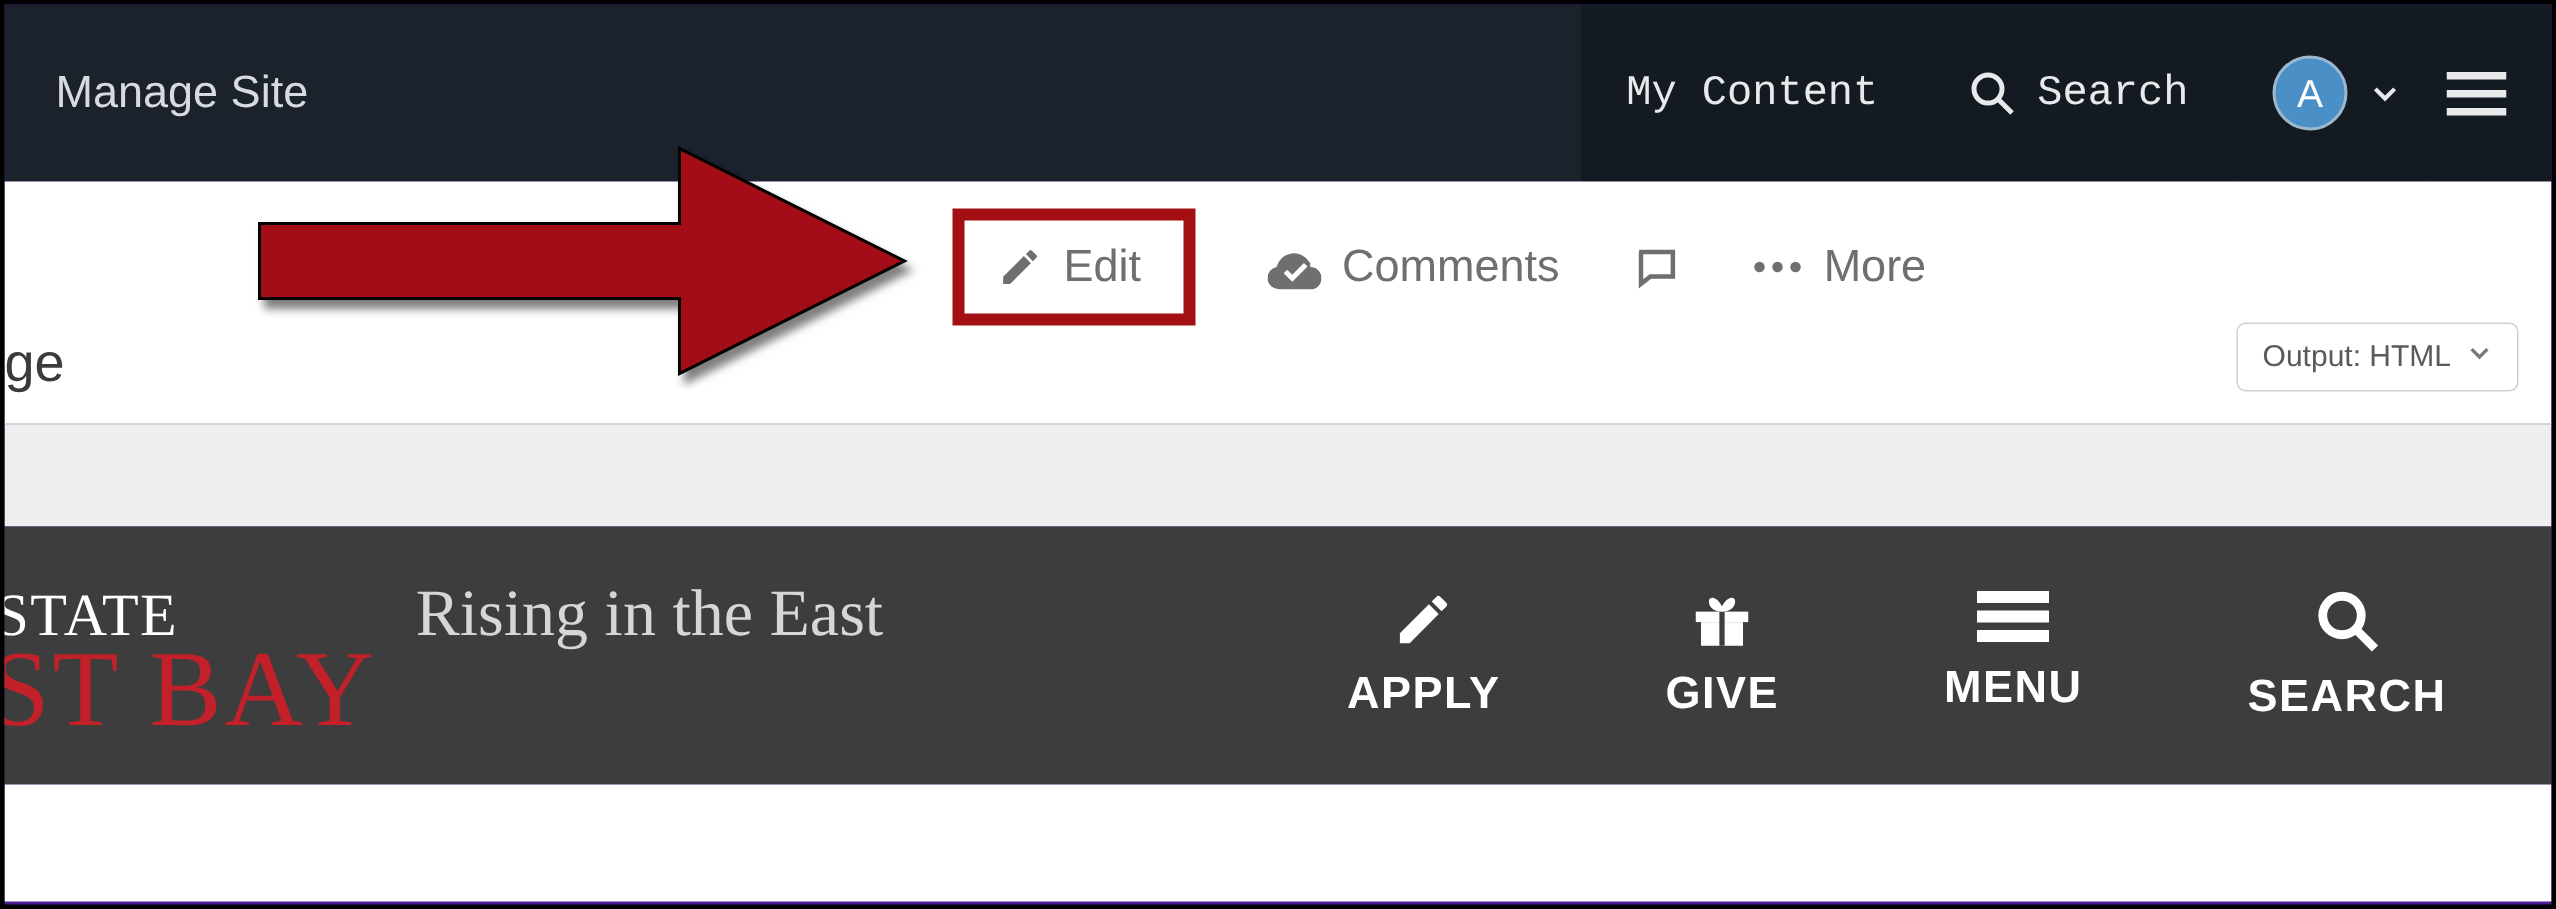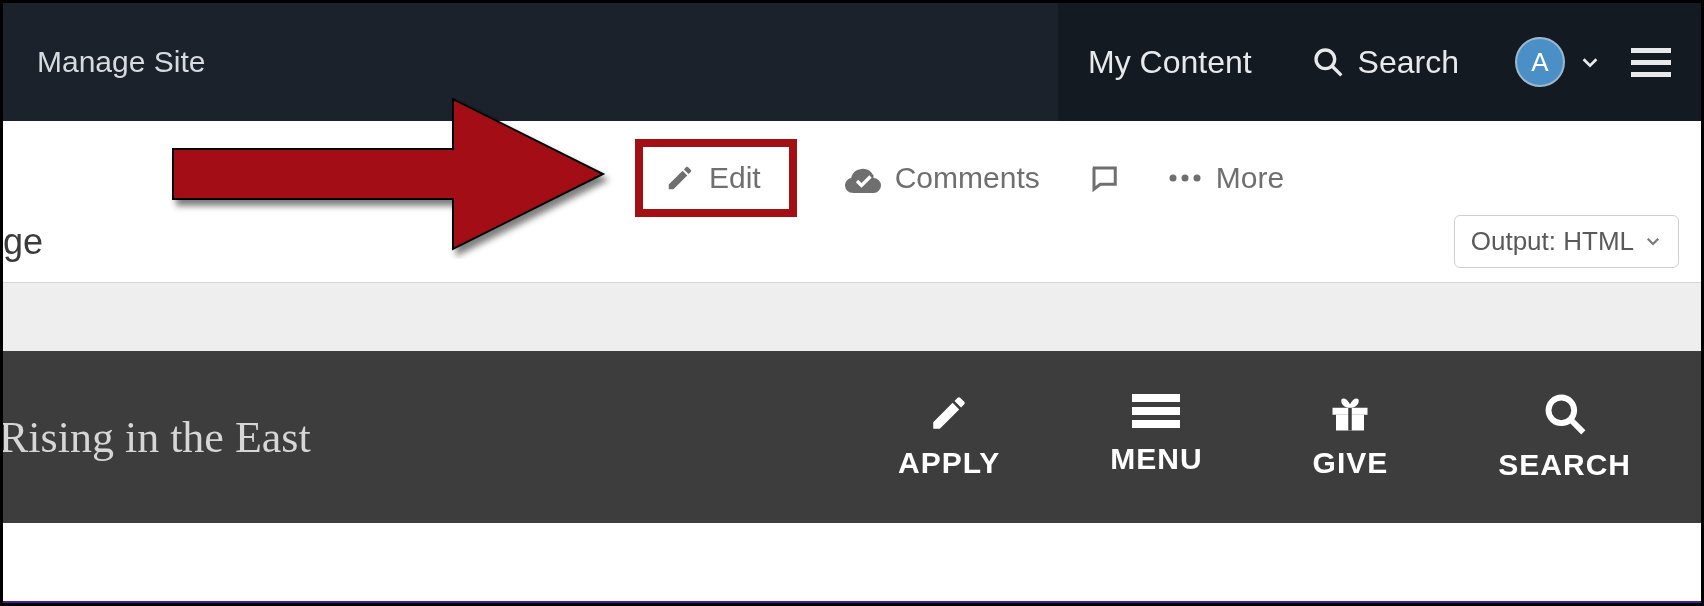--- a/index.html
+++ b/index.html
@@ -3,36 +3,36 @@
 <meta charset="utf-8">
 <style>
   * { box-sizing: border-box; margin: 0; padding: 0; }
   html, body { width: 1704px; height: 606px; font-family: "Helvetica Neue", Arial, sans-serif; background: #fff; }
   .frame { width: 1704px; height: 606px; border: 3px solid #000; position: relative; background: #4c1d95; overflow: hidden; }
 
   
   .cms-bar { position: absolute; top: 0; left: 0; right: 0; height: 118px; background: #1b222c; display: flex; align-items: center; color: #e7e9eb; }
   .cms-left { padding-left: 34px; font-size: 30px; font-weight: 400; color: #d7dbe0; }
   .cms-right { margin-left: auto; display: flex; align-items: center; height: 100%; }
-  .cms-item { display: flex; align-items: center; gap: 14px; padding: 0 30px; height: 100%; font-size: 32px; color: #e7e9eb; cursor: pointer; }
+  .cms-item { display: flex; align-items: center; gap: 14px; padding: 0 30px; height: 100%; font-size: 28px; color: #e7e9eb; cursor: pointer; font-family: Liberation Mono, monospace; }
   .cms-dark2 { background: #141a22; }
   .avatar-wrap { display: flex; align-items: center; gap: 14px; padding: 0 20px 0 26px; height: 100%; cursor: pointer; }
   .avatar { width: 50px; height: 50px; border-radius: 50%; background: #4a90c7; border: 2px solid #9cb8cf; display: flex; align-items: center; justify-content: center; color: #fff; font-size: 26px; }
   .hamburger { padding: 0 30px 0 10px; height: 100%; display: flex; align-items: center; cursor: pointer; }
   .hamburger svg { display:block; }
   .search-icon svg, .chevron svg { display:block; }
 
   
   .action-bar { position: absolute; top: 118px; left: 0; right: 0; height: 162px; background: #fff; border-bottom: 1px solid #d6d6d6; }
   .action-row { position: absolute; top: 18px; left: 632px; display: flex; align-items: center; gap: 48px; }
   .act { display: flex; align-items: center; gap: 14px; color: #6f6f6f; font-size: 30px; cursor: pointer; }
   .act svg { display:block; }
   .act.edit { border: 8px solid #a30f12; padding: 14px 28px 14px 22px; justify-content: flex-end; }
   .page-label { position: absolute; left: 0; top: 100px; font-size: 36px; color: #3b3b3b; padding-left: 0; }
-  .output-dd { position: absolute; right: 22px; top: 94px; border: 1px solid #cfcfcf; border-radius: 6px; padding: 10px 16px; display: flex; align-items: center; gap: 10px; color: #5a5a5a; font-size: 26px; cursor: pointer; background:#fff; }
+  .output-dd { position: absolute; right: 22px; top: 94px; border: 1px solid #cfcfcf; border-radius: 6px; padding: 10px 16px; display: flex; align-items: center; gap: 10px; color: #5a5a5a; font-size: 20px; cursor: pointer; background:#fff; }
 
   
   .arrow { position: absolute; top: 86px; left: 160px; width: 440px; height: 150px; pointer-events: none; }
 
   
   .preview-gap { position: absolute; top: 280px; left: 0; right: 0; height: 68px; background: #eeeeee; }
 
   
   .site-banner { position: absolute; top: 348px; left: 0; right: 0; height: 172px; background: #3d3d3d; display: flex; align-items: center; }
   .brand { color: #fff; padding-left: 0; margin-left: -4px; display: flex; align-items: baseline; gap: 26px; }
@@ -148,54 +148,58 @@
       <g filter="url(#ds)">
         <path d="M10 60 L290 60 L290 10 L440 85 L290 160 L290 110 L10 110 Z" fill="#a30f12" stroke="#000" stroke-width="2"></path>
       </g>
     </svg>
   </div>
 
   <div class="preview-gap"></div>
 
   <div class="site-banner">
     <div class="brand">
+      <div class="brand-stack">
+        <span class="brand-state">STATE</span>
+        <span class="brand-eb">ST BAY</span>
+      </div>
       <span class="brand-tag">Rising in the East</span>
     </div>
     <div class="site-nav">
       <div class="site-nav-item">
         <span>
           <svg width="42" height="42" viewBox="0 0 24 24" fill="#ffffff">
             <path d="M3 17.25V21h3.75L17.81 9.94l-3.75-3.75L3 17.25zM20.71 7.04a1 1 0 0 0 0-1.41l-2.34-2.34a1 1 0 0 0-1.41 0l-1.83 1.83 3.75 3.75 1.83-1.83z"></path>
           </svg>
         </span>
         <span>APPLY</span>
-      </div>
-      <div class="site-nav-item">
-        <span>
-          <svg width="48" height="38" viewBox="0 0 48 38" fill="#ffffff">
-            <rect y="2" width="48" height="8"></rect>
-            <rect y="15" width="48" height="8"></rect>
-            <rect y="28" width="48" height="8"></rect>
-          </svg>
-        </span>
-        <span>MENU</span>
       </div>
       <div class="site-nav-item">
         <span>
           <svg width="46" height="42" viewBox="0 0 24 24" fill="#ffffff">
             <rect x="2" y="9" width="20" height="4"></rect>
             <rect x="4" y="13" width="16" height="9"></rect>
             <rect x="11" y="9" width="2" height="13" fill="#3d3d3d"></rect>
             <path d="M12 9c-2 0-5-1-5-4 0-2 3-2 5 2 2-4 5-4 5-2 0 3-3 4-5 4z"></path>
           </svg>
         </span>
         <span>GIVE</span>
       </div>
       <div class="site-nav-item">
         <span>
+          <svg width="48" height="38" viewBox="0 0 48 38" fill="#ffffff">
+            <rect y="2" width="48" height="8"></rect>
+            <rect y="15" width="48" height="8"></rect>
+            <rect y="28" width="48" height="8"></rect>
+          </svg>
+        </span>
+        <span>MENU</span>
+      </div>
+      <div class="site-nav-item">
+        <span>
           <svg width="44" height="44" viewBox="0 0 24 24" fill="none" stroke="#ffffff" stroke-width="3.2">
             <circle cx="10" cy="10" r="7"></circle>
               <line x1="15" y1="15" x2="22" y2="22"></line>
           </svg>
         </span>
         <span>SEARCH</span>
       </div>
     </div>
   </div>
 

